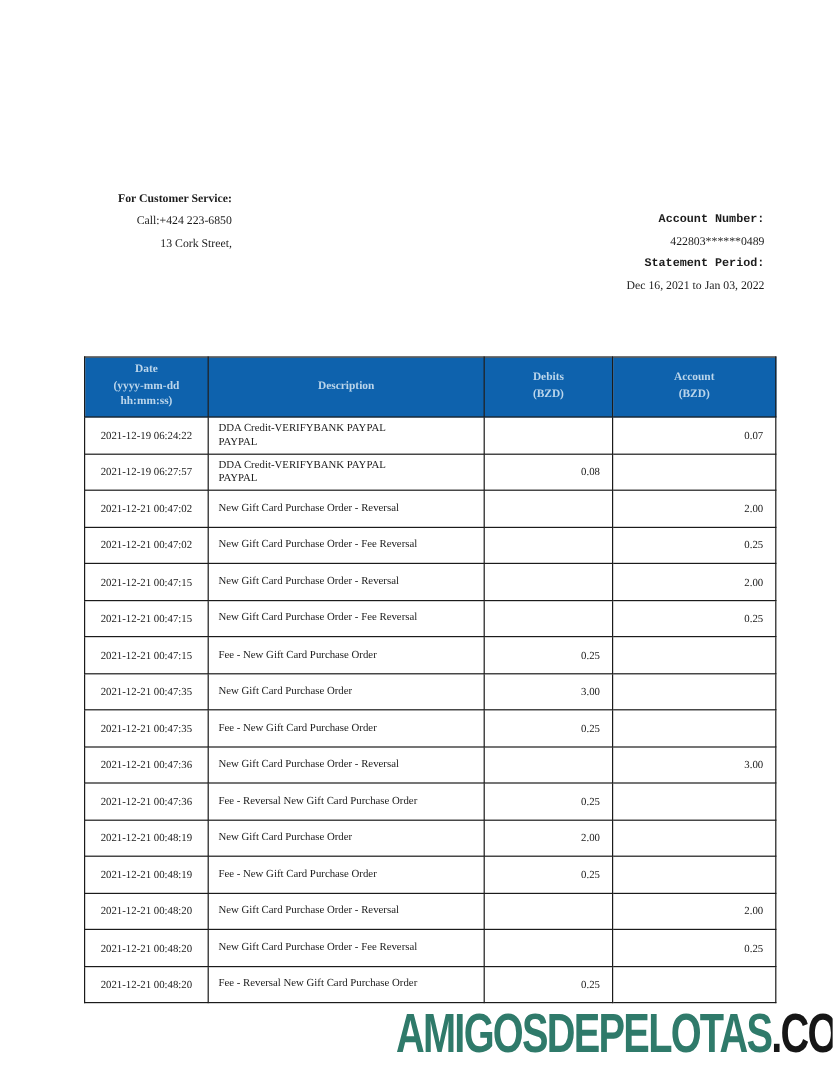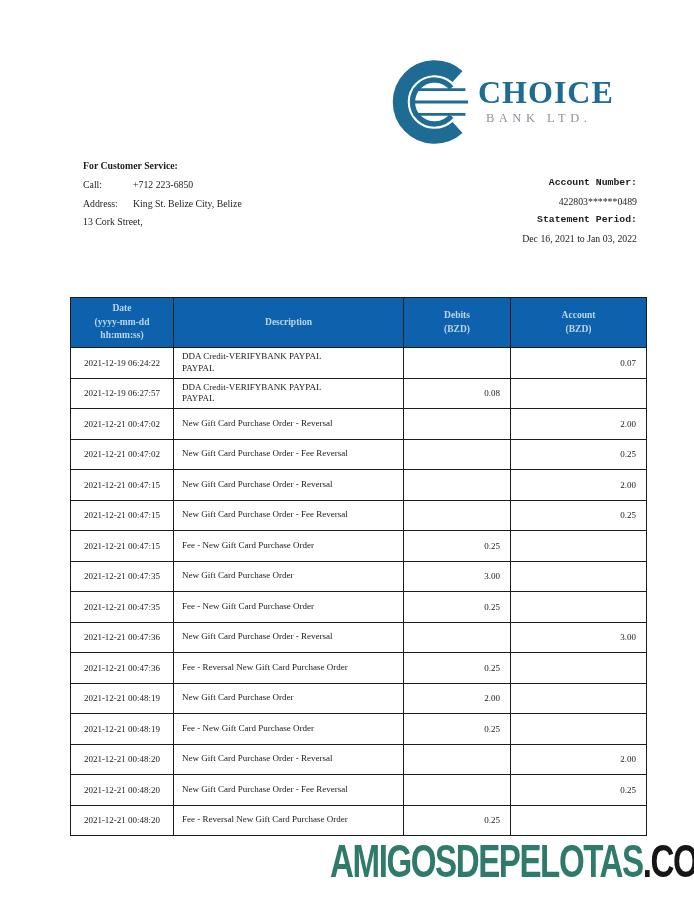--- a/index.html
+++ b/index.html
@@ -21,21 +21,21 @@
     font-size: 32px; line-height: 30px; font-weight: bold;
     color: #1E6B94; letter-spacing: 1px;
   }
   .logo-sub {
     margin-top: 4px; margin-left: 8px;
     font-size: 12.5px; letter-spacing: 4.5px;
     color: #8d9199;
   }
 
   
-  .cs-block { position: absolute; left: 83px; top: 160px; font-size: 9.8px; }
+  .cs-block { position: absolute; left: 83px; top: 160px; font-size: 9.8px; text-align: right; }
   .cs-heading { font-weight: bold; height: 19px; }
   .cs-row { display: flex; height: 18.6px; }
   .cs-label { width: 50px; }
   .cust-name { font-weight: bold; height: 18.6px; }
   .cust-line { height: 18.6px; }
 
   
   .acct-block { position: absolute; right: 57px; top: 177px; text-align: right; font-size: 9.8px; }
   .acct-line { height: 18.6px; }
   .acct-label { font-weight: bold; font-family: Liberation Mono, monospace; }
@@ -73,45 +73,26 @@
     transform: scaleX(0.72); transform-origin: left top;
   }
   .wm-primary  { color: #2F7A6A; }
   .wm-secondary{ color: #161616; }
 </style>
 </head>
 <body>
 
 <div class="page">
 
-  <div class="logo">
-    <svg class="logo-icon" viewBox="0 0 100 100">
-      <g stroke="#1E6B94" fill="none">
-        <path d="M 79 21 A 39 39 0 1 0 79 79" stroke-width="17"></path>
-        <path d="M 72 34 A 25 25 0 1 0 72 66" stroke-width="6"></path>
-        <line x1="29" y1="36" x2="88" y2="36" stroke-width="3.2"></line>
-        <line x1="25" y1="50" x2="91" y2="50" stroke-width="3.2"></line>
-        <line x1="29" y1="64" x2="88" y2="64" stroke-width="3.2"></line>
-      </g>
-    </svg>
-    <div class="logo-text">
-      <div class="logo-name">CHOICE</div>
-      <div class="logo-sub">BANK LTD.</div>
-    </div>
-  </div>
 
   <div class="cs-block">
     <div class="cs-heading">For Customer Service:</div>
     <div class="cs-row">
       <span class="cs-label">Call:</span>
-      <span>+712 223-6850</span>
-    </div>
-    <div class="cs-row">
-      <span class="cs-label">Address:</span>
-      <span>King St. Belize City, Belize</span>
+      <span>+424 223-6850</span>
     </div>
     <div class="cust-line">13 Cork Street,</div>
   </div>
 
   <div class="acct-block">
     <div class="acct-line acct-label">Account Number:</div>
     <div class="acct-line">422803******0489</div>
     <div class="acct-line acct-label">Statement Period:</div>
     <div class="acct-line">Dec 16, 2021 to Jan 03, 2022</div>
   </div>

